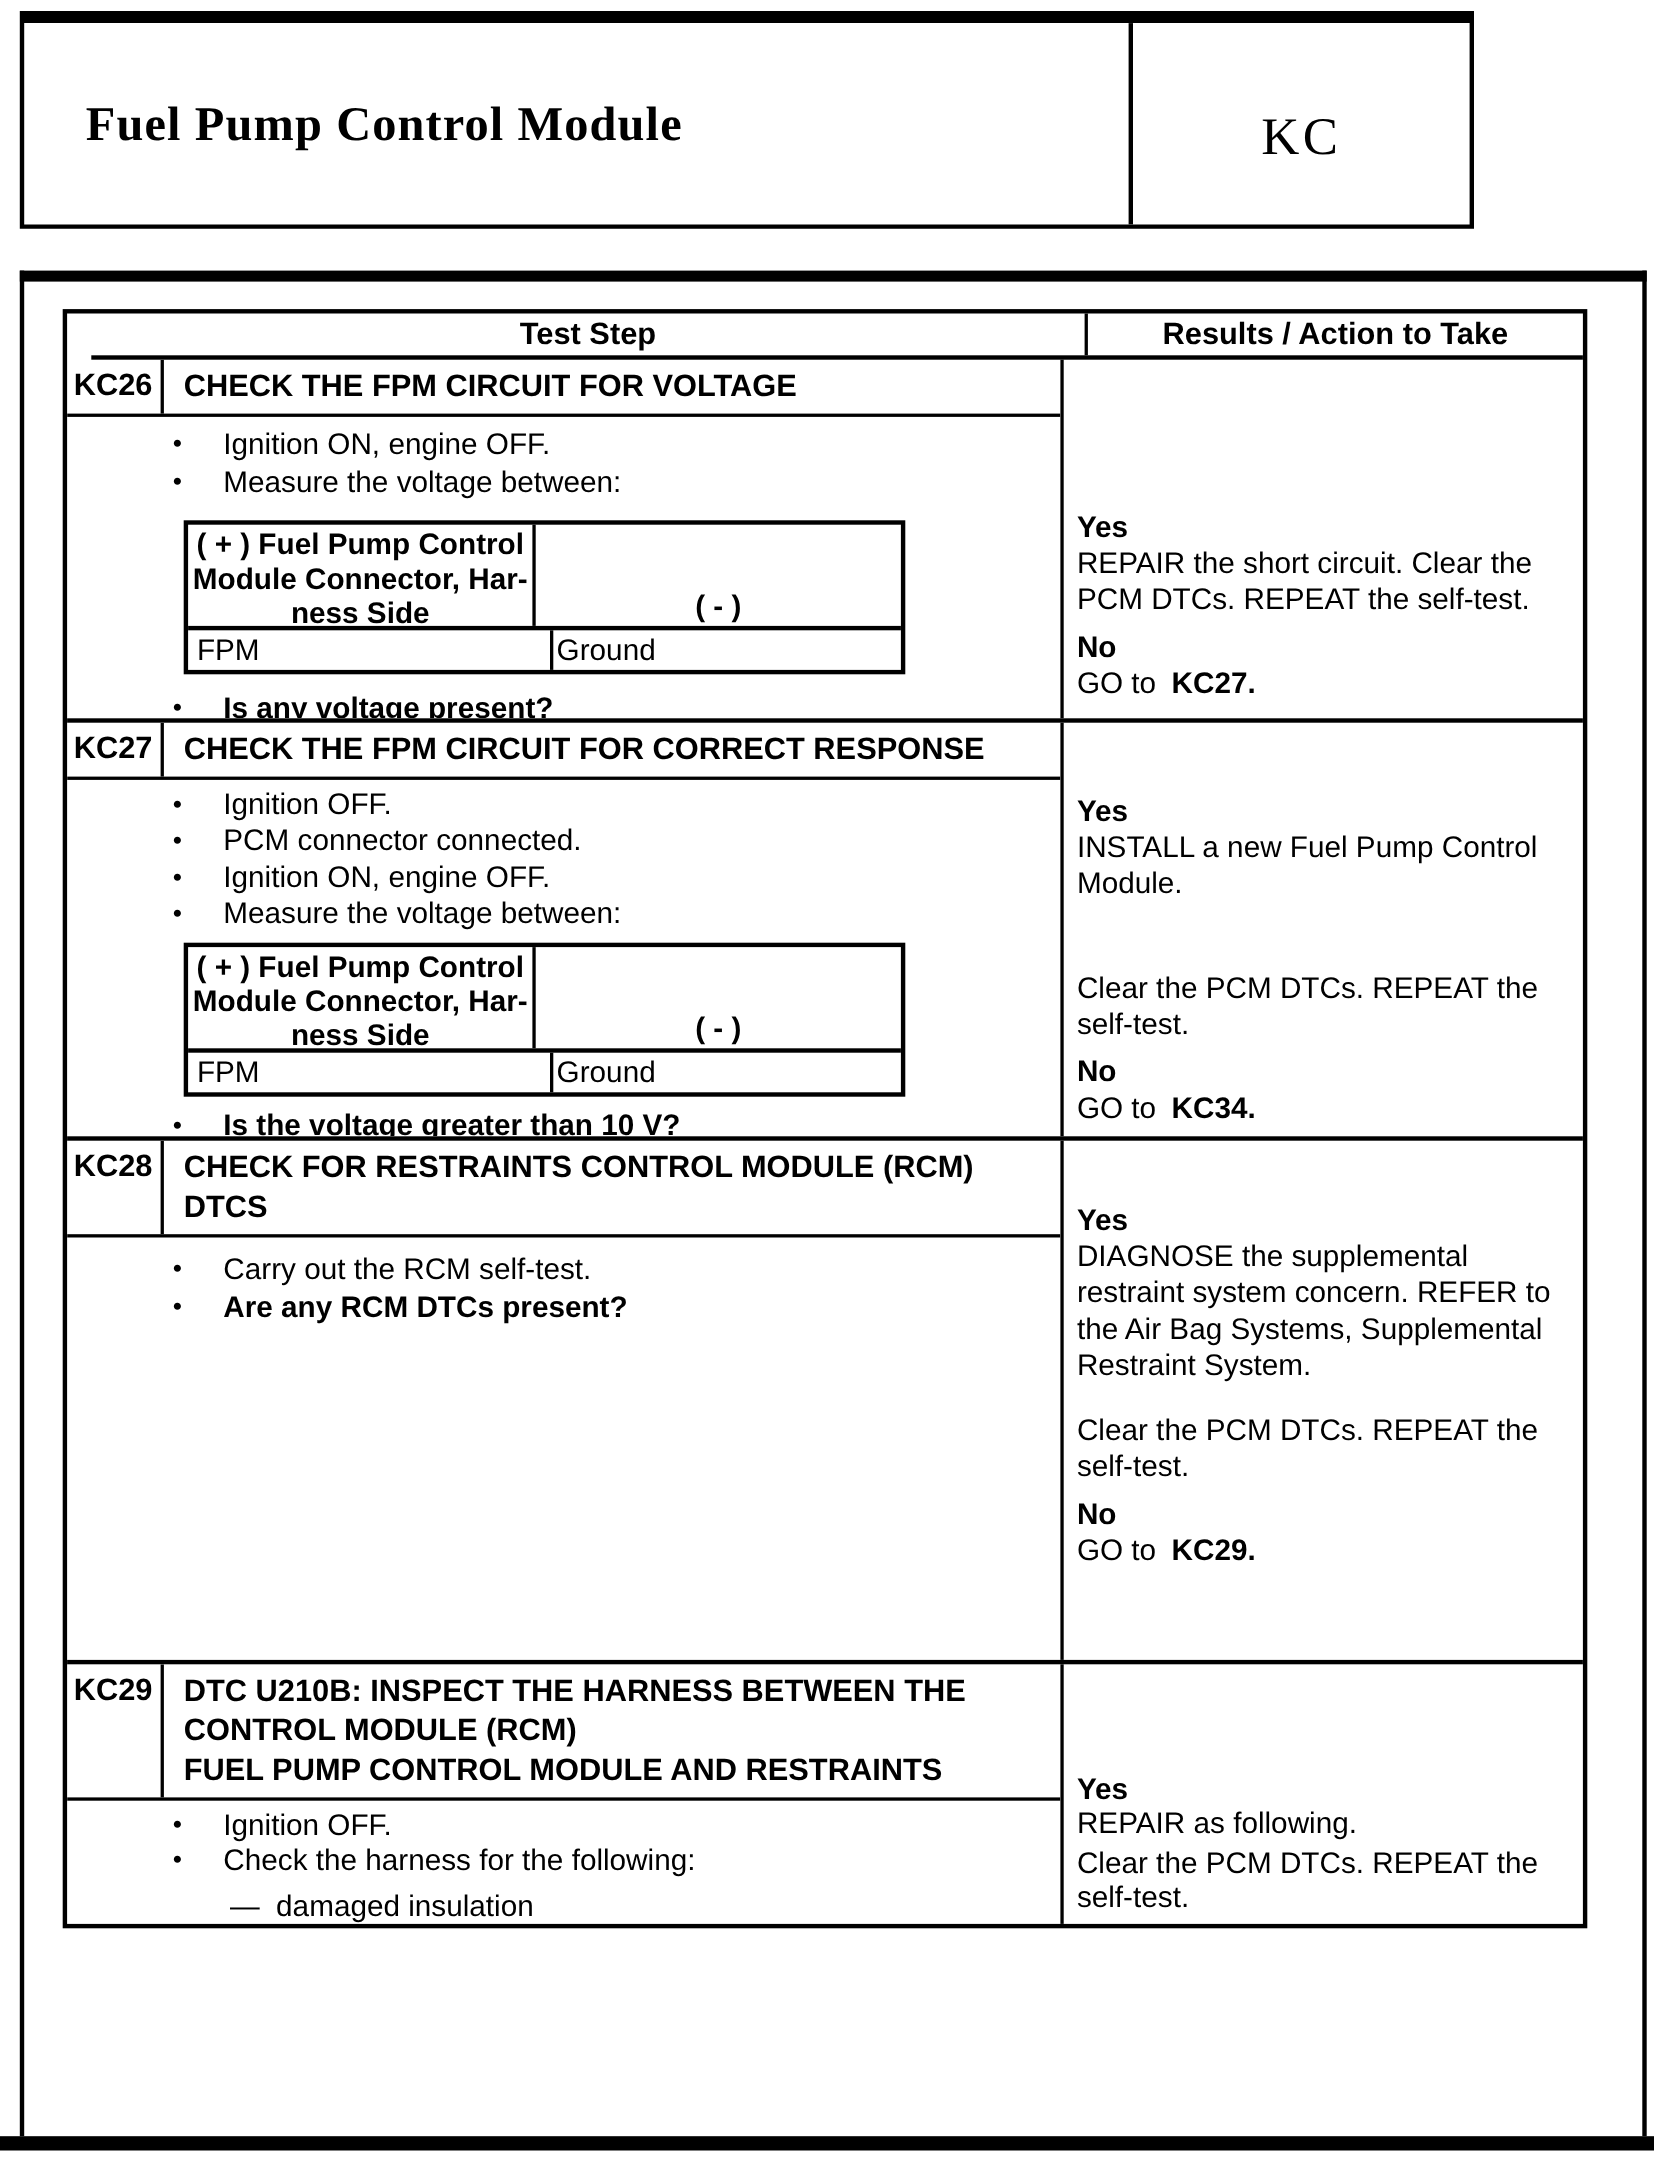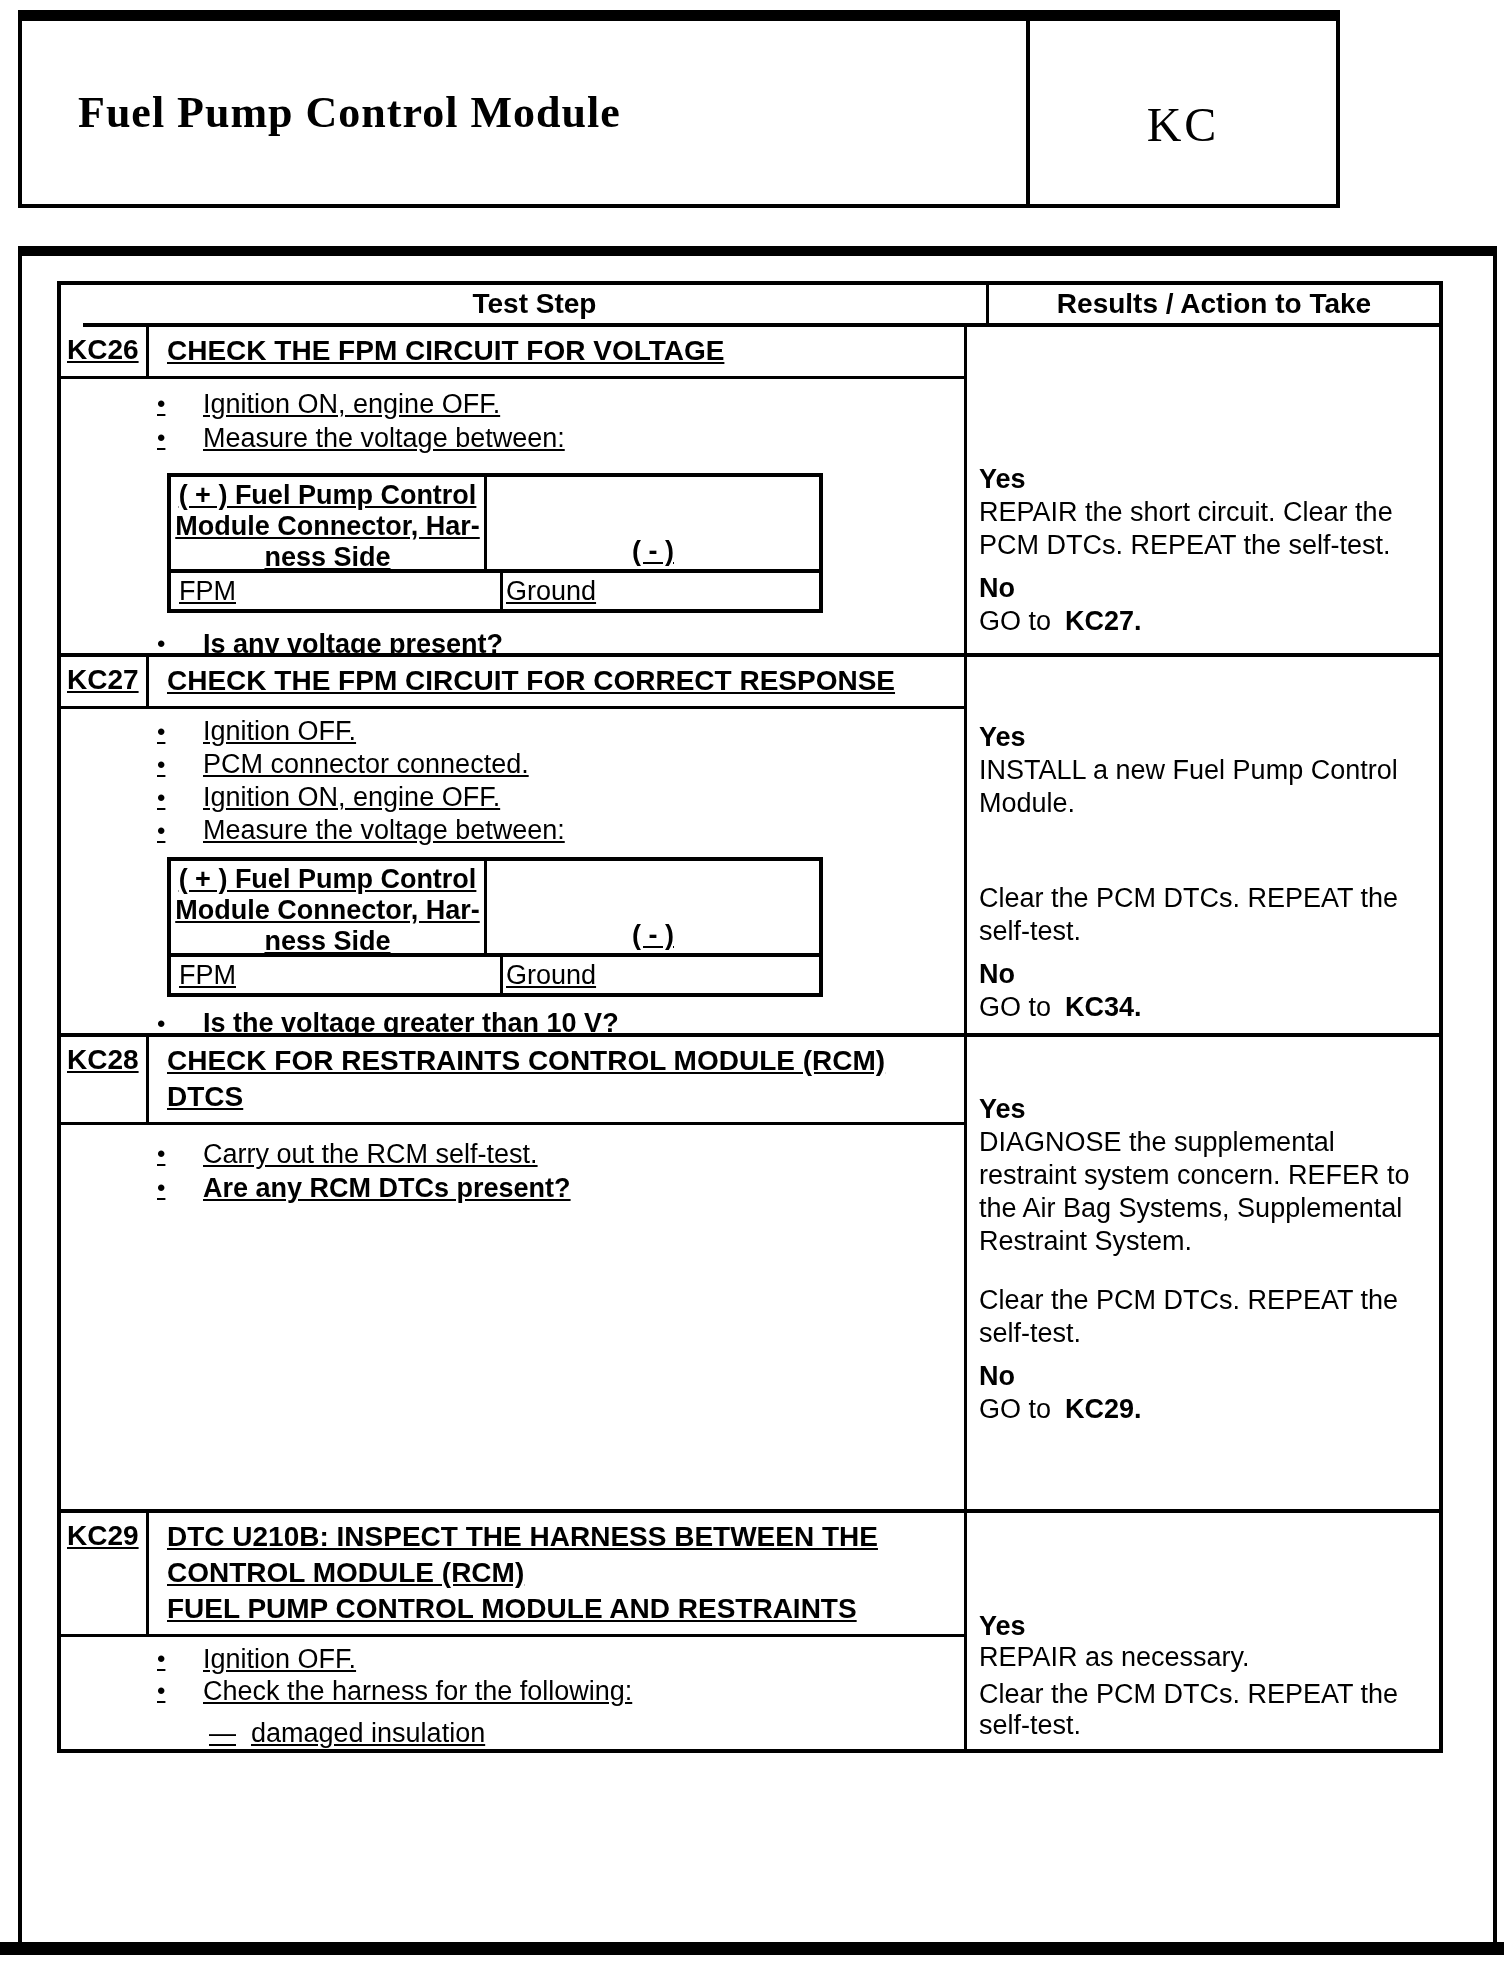--- a/index.html
+++ b/index.html
@@ -55,21 +55,21 @@
 
   .step { display:flex; border-bottom:4px solid #000; }
   .step:last-child { border-bottom:none; }
   .step26 { height:330px; }
   .step27 { height:380px; }
   .step28 { height:476px; }
   .step29 { height:236px; }
 
   .step-left {
     width:906px; border-right:3px solid #000;
-    display:flex; flex-direction:column; overflow:hidden;text-decoration:underline;
+    display:flex; flex-direction:column; overflow:hidden;
   }
   .step-head { display:flex; border-bottom:3px solid #000; flex:none; }
   .kc-label {
     width:88px; flex:none; border-right:3px solid #000;
     font-weight:bold; font-size:28px; padding:7px 0 6px 6px;
   }
   .step-title {
     flex:1; font-weight:bold; font-size:28px; line-height:36px;
     padding:6px 14px 7px 18px;
   }
@@ -317,21 +317,21 @@
               </div>
             </div>
             <div class="bullet-row q-row-29">
               <span class="bmark">•</span>
               <span class="q-bold">Is a concern present?</span>
             </div>
           </div>
         </div>
         <div class="step-right">
           <div class="res-label">Yes</div>
-          <div class="res-text">REPAIR as necessary.</div>
+          <div class="res-text">REPAIR as following.</div>
           <div class="res-text followup">Clear the PCM DTCs. REPEAT the self-test.</div>
           <div class="no-block">
             <div class="res-label">No</div>
             <div class="res-goto"><span>GO to</span><b>KC30.</b></div>
           </div>
         </div>
       </div>
 
     </div>
   </div>

